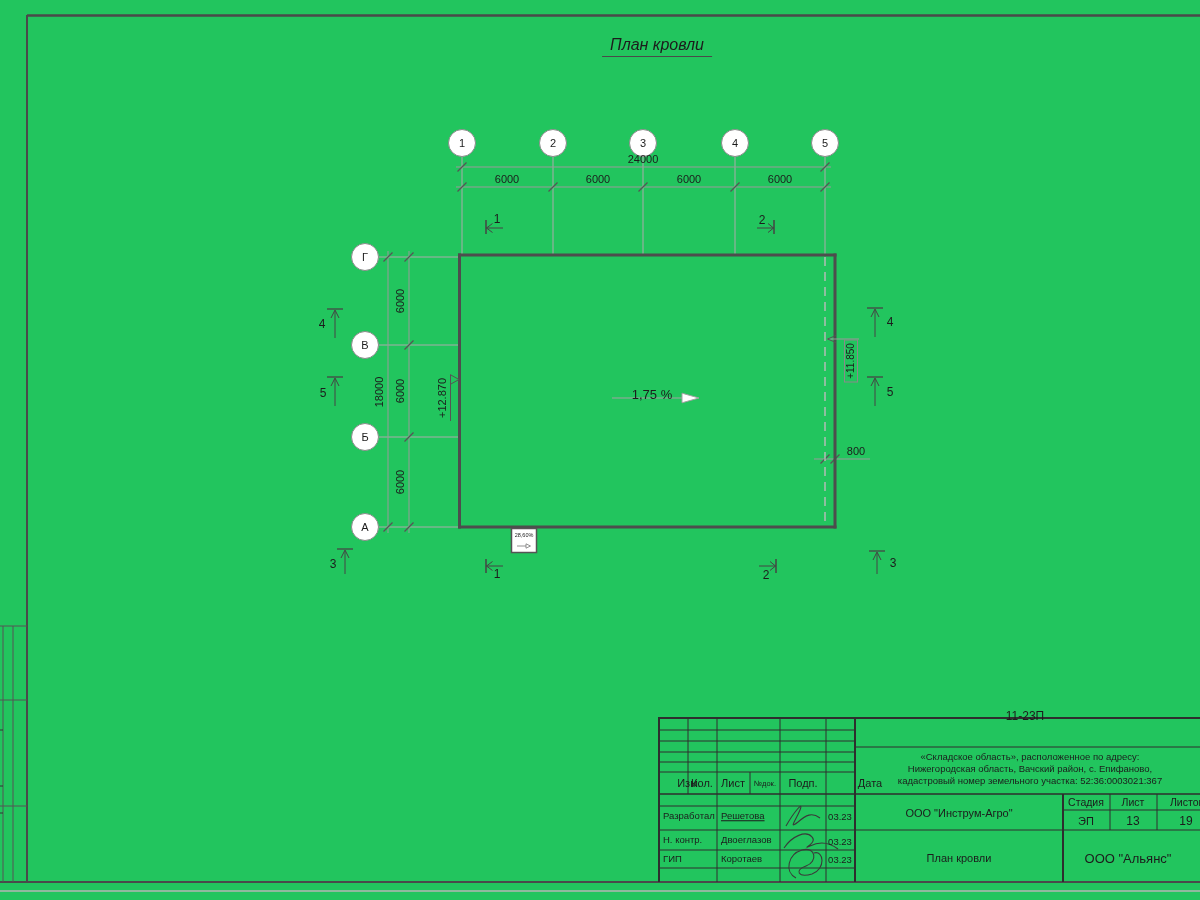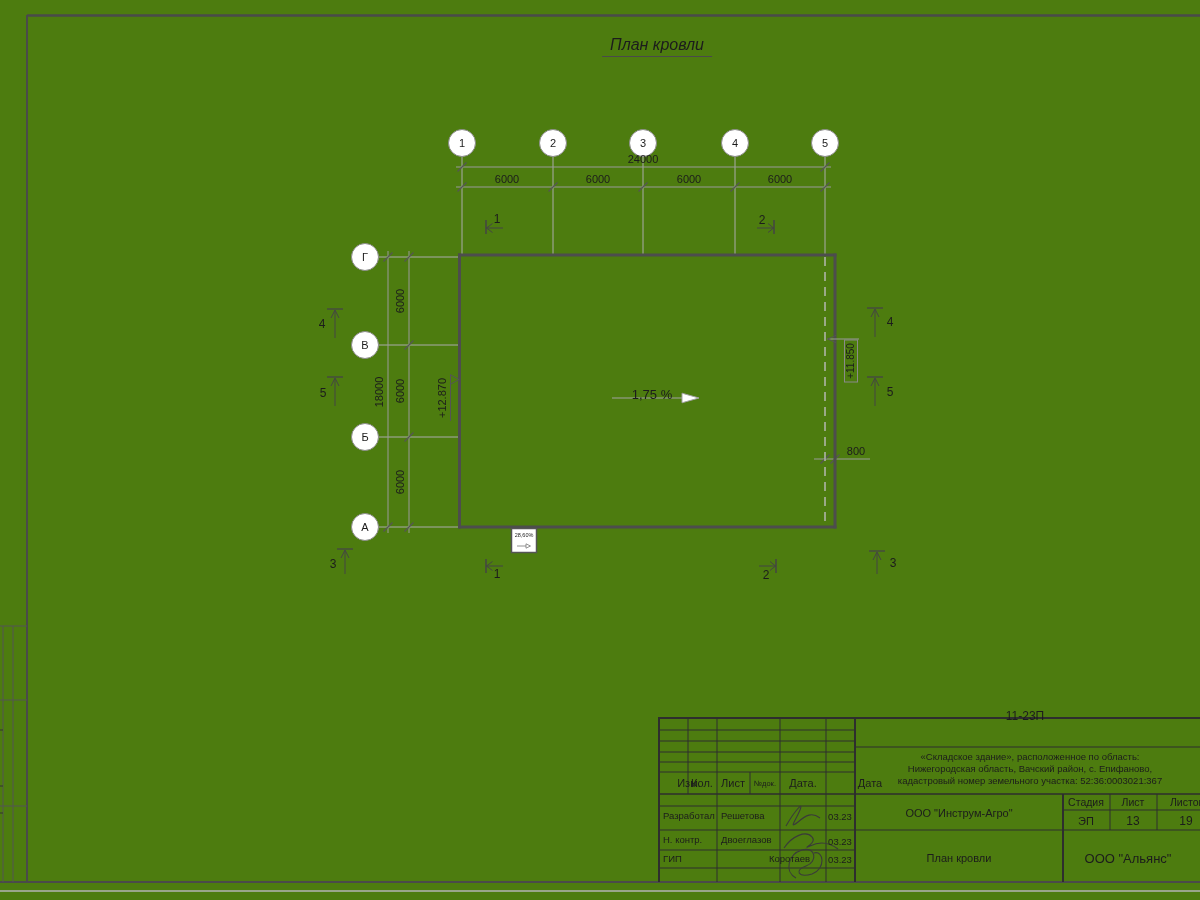--- a/index.html
+++ b/index.html
@@ -1,16 +1,16 @@
 <!DOCTYPE html>
 <html><head>
 <meta charset="utf-8">
 <style>
   html,body{margin:0;padding:0;background:#fff;}
-  #sheet{position:relative;width:1200px;height:900px;background:#4d7c0f;overflow:hidden;
+  #sheet{position:relative;width:1200px;height:900px;background:#22c55e;overflow:hidden;
          font-family:"Liberation Sans",sans-serif;}
   #linework{position:absolute;left:0;top:0;}
   .t{position:absolute;transform:translate(-50%,-50%);white-space:nowrap;color:#1c1c1c;
      font-family:"Liberation Sans",sans-serif;line-height:1;}
   .rot{transform:translate(-50%,-50%) rotate(-90deg);}
   .title{font-size:16px;font-style:italic;border-bottom:1px solid #4a4a4a;padding:0 8px 3px;}
   .dim{font-size:11px;}
   .axis{font-size:11px;}
   .sec{font-size:12px;}
   .tb-h{font-size:11px;}
@@ -240,39 +240,39 @@
 <div class="t sec" style="left:497px;top:574px;">1</div>
 <div class="t sec" style="left:766px;top:575px;">2</div>
 <div class="t sec" style="left:322px;top:324px;">4</div>
 <div class="t sec" style="left:323px;top:393px;">5</div>
 <div class="t sec" style="left:890px;top:322px;">4</div>
 <div class="t sec" style="left:890px;top:392px;">5</div>
 <div class="t sec" style="left:333px;top:564px;">3</div>
 <div class="t sec" style="left:893px;top:563px;">3</div>
 
 <div class="t" style="left:1025px;top:716px;font-size:12px;">11-23П</div>
-<div class="t tb-s" style="left:1030px;top:757px;">«Складское здание», расположенное по область:</div>
+<div class="t tb-s" style="left:1030px;top:757px;">«Складское область», расположенное по адресу:</div>
 <div class="t tb-s" style="left:1030px;top:769px;">Нижегородская область, Вачский район, с. Епифаново,</div>
 <div class="t tb-s" style="left:1030px;top:781px;">кадастровый номер земельного участка: 52:36:0003021:367</div>
 
 <div class="t tb-h" style="left:673px;top:783px;margin-left:16px;">Изм.</div>
 <div class="t tb-h" style="left:702px;top:783px;">Кол.</div>
 <div class="t tb-h" style="left:733px;top:783px;">Лист</div>
 <div class="t" style="left:765px;top:784px;font-size:7.5px;">№док.</div>
-<div class="t tb-h" style="left:803px;top:783px;">Дата.</div>
+<div class="t tb-h" style="left:803px;top:783px;">Подп.</div>
 <div class="t tb-h" style="left:840px;top:783px;margin-left:30px;">Дата</div>
 
 <div class="t tb-s left-al" style="left:663px;top:816px;">Разработал</div>
-<div class="t tb-s left-al" style="left:721px;top:816px;">Решетова</div>
+<div class="t tb-s left-al" style="left:721px;top:816px;text-decoration:underline;">Решетова</div>
 <div class="t tb-s" style="left:840px;top:817px;">03.23</div>
 <div class="t tb-s left-al" style="left:663px;top:840px;">Н. контр.</div>
 <div class="t tb-s left-al" style="left:721px;top:840px;">Двоеглазов</div>
 <div class="t tb-s" style="left:840px;top:842px;">03.23</div>
 <div class="t tb-s left-al" style="left:663px;top:859px;">ГИП</div>
-<div class="t tb-s left-al" style="left:721px;top:859px;margin-left:48px;">Коротаев</div>
+<div class="t tb-s left-al" style="left:721px;top:859px;">Коротаев</div>
 <div class="t tb-s" style="left:840px;top:860px;">03.23</div>
 
 <div class="t" style="left:959px;top:813px;font-size:11px;">ООО "Инструм-Агро"</div>
 <div class="t" style="left:959px;top:858px;font-size:11px;">План кровли</div>
 
 <div class="t" style="left:1086px;top:802px;font-size:10.5px;">Стадия</div>
 <div class="t" style="left:1133px;top:802px;font-size:10.5px;">Лист</div>
 <div class="t" style="left:1187px;top:802px;font-size:10.5px;">Листов</div>
 <div class="t" style="left:1086px;top:821px;font-size:11px;">ЭП</div>
 <div class="t" style="left:1133px;top:821px;font-size:12px;">13</div>

